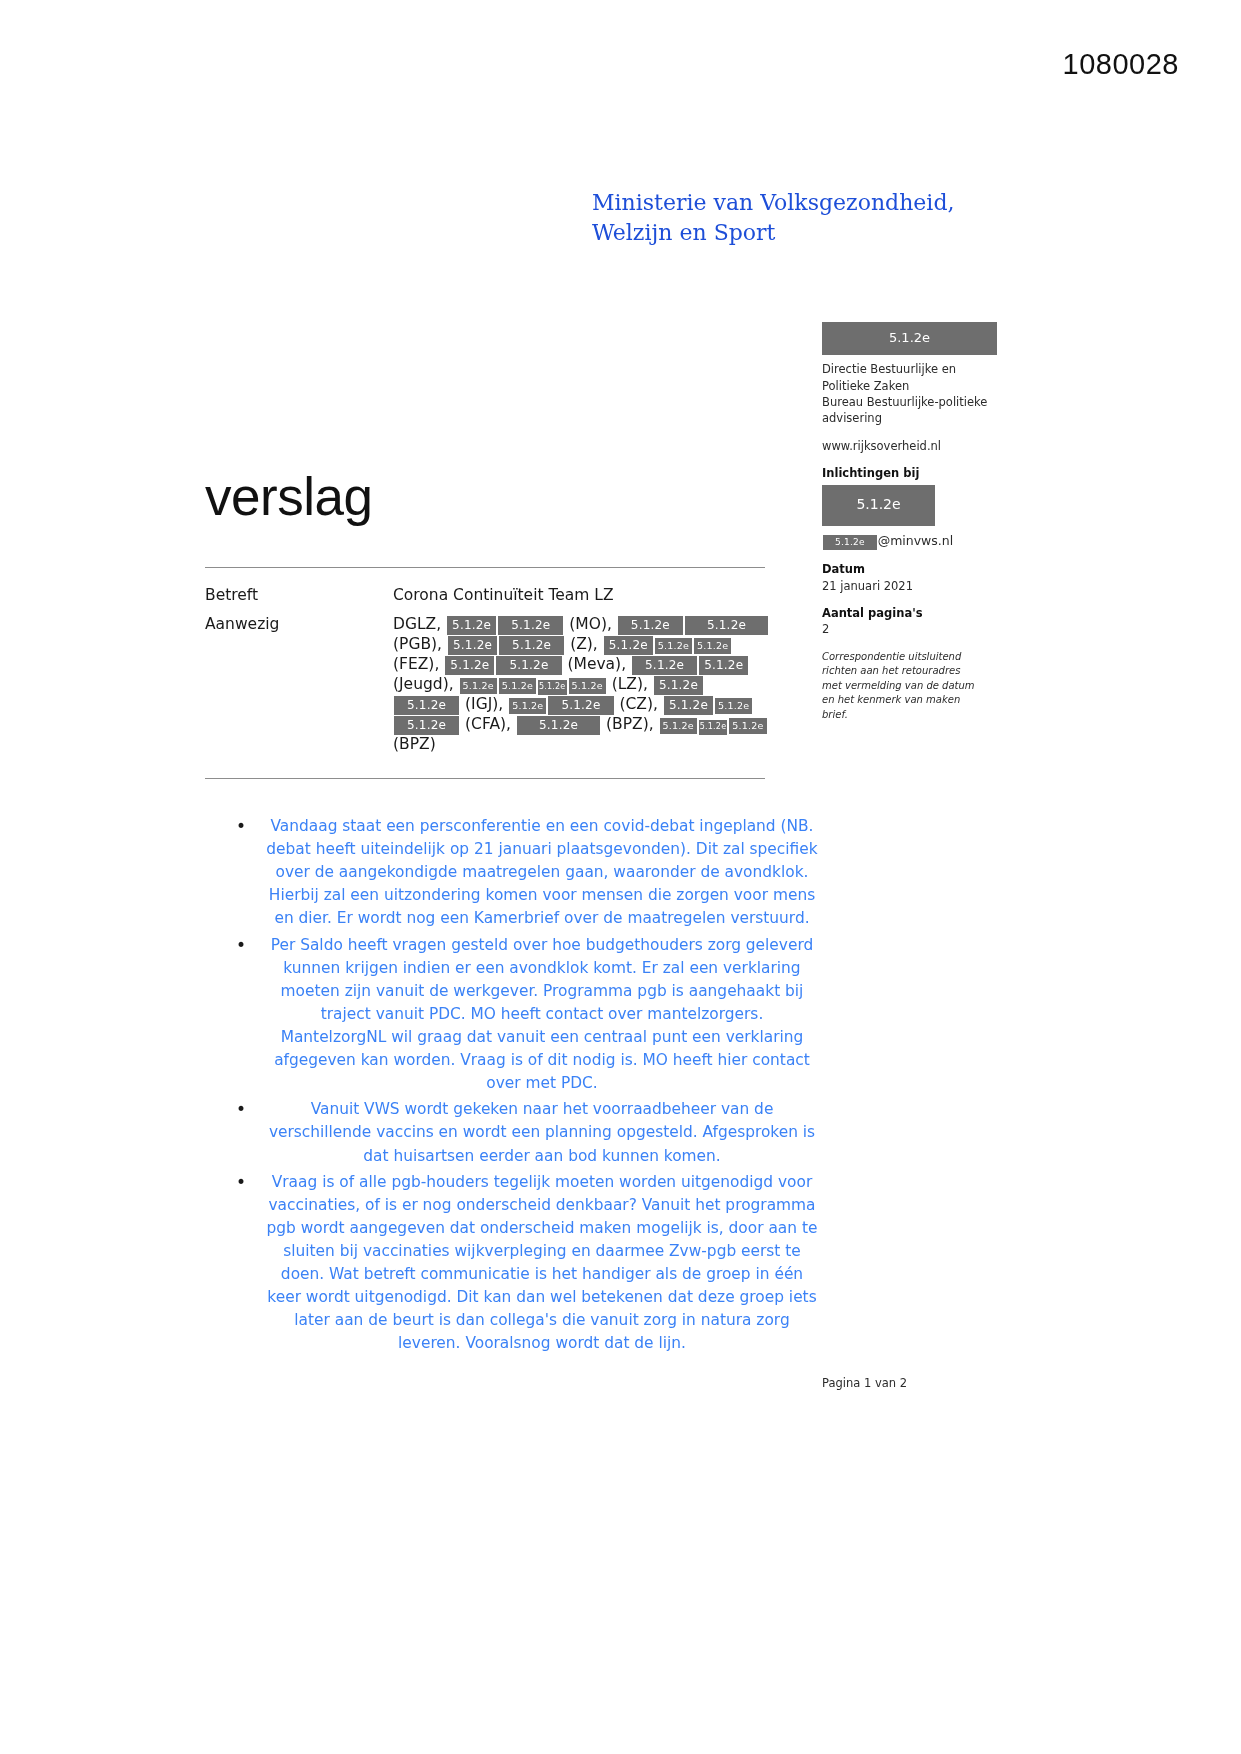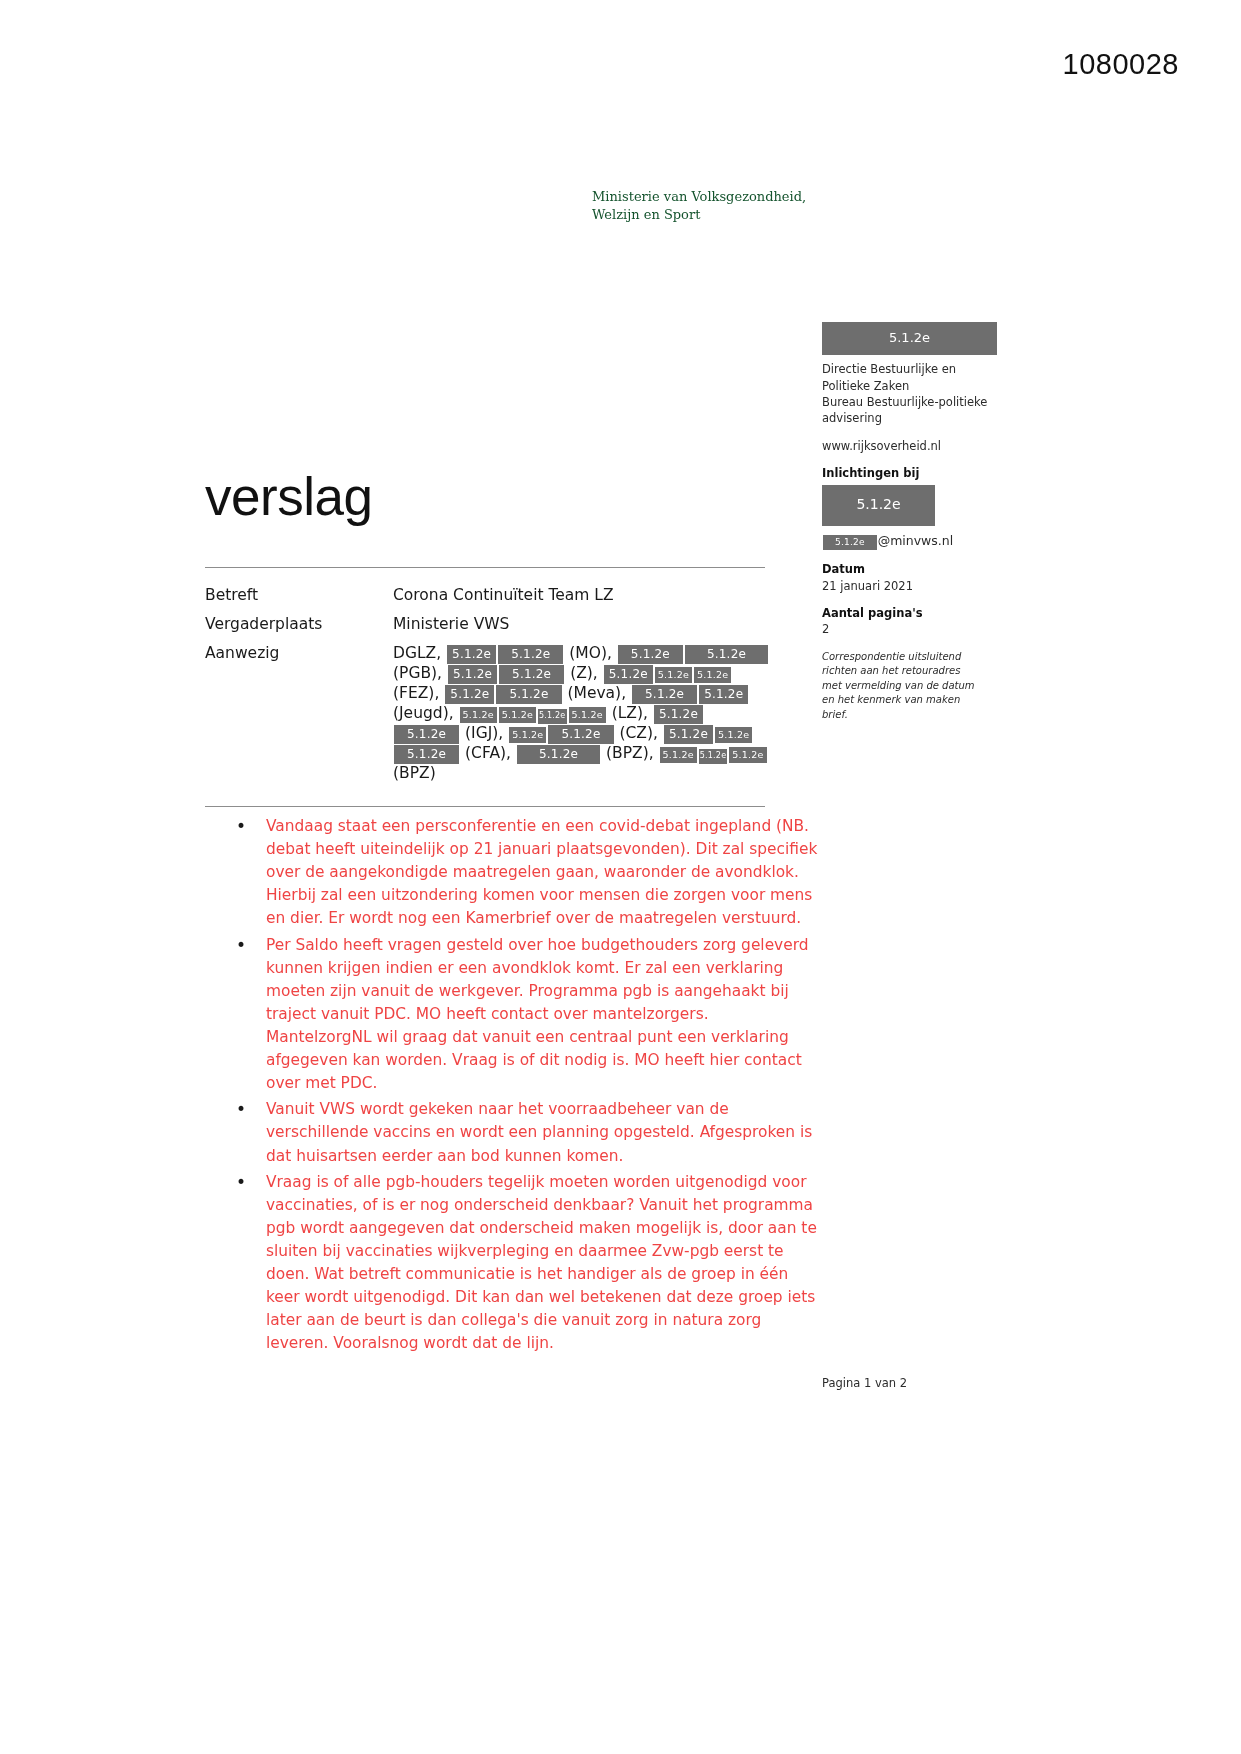--- a/index.html
+++ b/index.html
@@ -23,23 +23,23 @@
     font-size: 29px;
     letter-spacing: 0.5px;
     color: #111;
   }
 
   
   .letterhead {
     position: absolute;
     top: 188px; left: 592px;
     font-family: "DejaVu Serif", serif;
-    font-size: 13px;
+    font-size: 22px;
     line-height: 1.35;
-    color: #14532d;
+    color: #1d4ed8;
   }
   .letterhead div { white-space: nowrap; }
 
   
   .main-col {
     position: absolute;
     left: 205px; top: 470px;
     width: 565px;
   }
   .title-verslag {
@@ -137,22 +137,22 @@
     margin: 0;
     padding: 0;
     list-style: none;
   }
   .body-list li {
     position: relative;
     padding-left: 38px;
     margin-bottom: 3px;
     font-size: 15.4px;
     line-height: 1.50;
-    color: #ef4444;
-    text-align: left;
+    color: #3b82f6;
+    text-align: center;
   }
   .body-list li::before {
     content: "\2022";
     position: absolute;
     left: 8px;
     top: -1px;
     font-size: 17px;
     color: #1a1a1a;
   }
 
@@ -219,24 +219,20 @@
 
   <div class="main-col">
     <h1 class="title-verslag">verslag</h1>
     <hr class="rule">
 
     <table class="meta-table">
       <tbody>
         <tr>
           <td class="meta-label">Betreft</td>
           <td class="meta-value">Corona Continuïteit Team LZ</td>
-        </tr>
-        <tr>
-          <td class="meta-label">Vergaderplaats</td>
-          <td class="meta-value">Ministerie VWS</td>
         </tr>
         <tr>
           <td class="meta-label">Aanwezig</td>
           <td class="meta-value attendees">
             <span>DGLZ,</span>
             <span class="redact">5.1.2e</span><span class="redact med">5.1.2e</span>
             <span>(MO),</span>
             <span class="redact med">5.1.2e</span><span class="redact wide">5.1.2e</span>
             <span>(PGB),</span>
             <span class="redact">5.1.2e</span><span class="redact med">5.1.2e</span>

